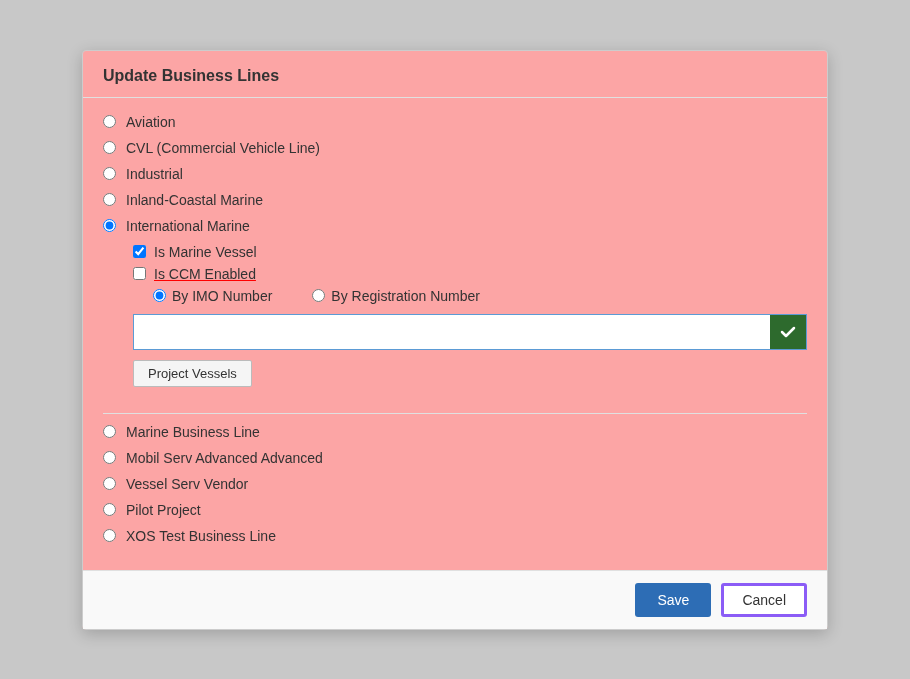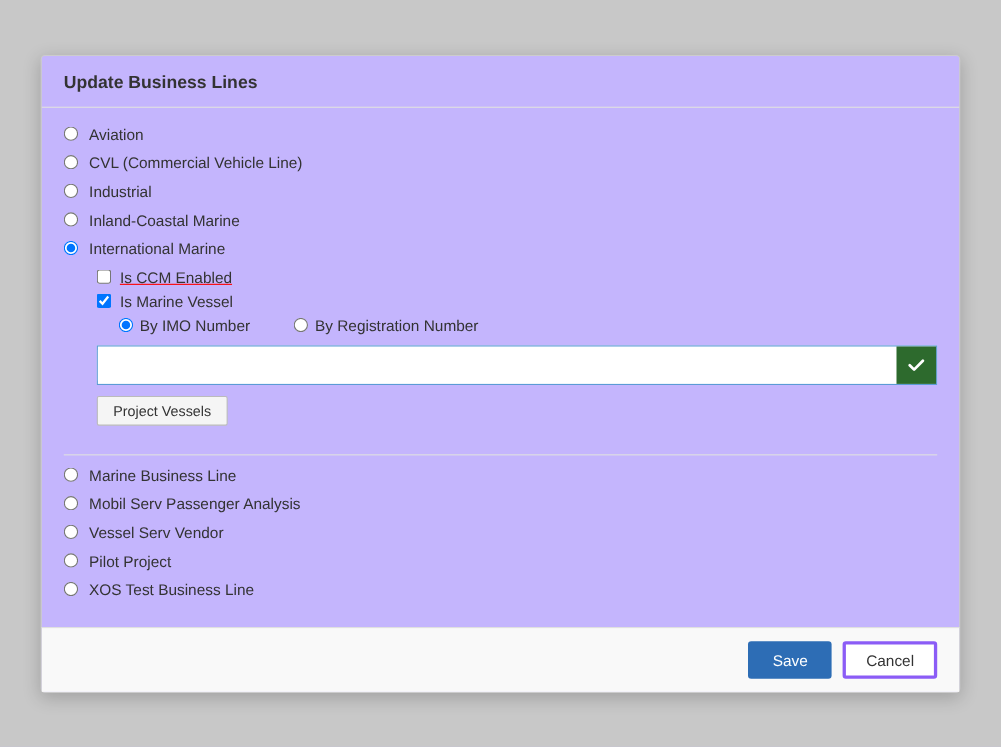--- a/index.html
+++ b/index.html
@@ -15,24 +15,24 @@
       min-height: 679px;
     }
     .modal-overlay {
       width: 910px;
       min-height: 679px;
       display: flex;
       align-items: center;
       justify-content: center;
     }
     .modal {
-      background: #c4b5fd;
+      background: #fca5a5;
       border: 1px solid #ccc;
       border-radius: 4px;
-      width: 836px;
+      width: 746px;
       box-shadow: 0 4px 16px rgba(0,0,0,0.2);
       display: flex;
       flex-direction: column;
     }
     .modal-header {
       padding: 16px 20px 12px 20px;
       border-bottom: 1px solid #e0e0e0;
     }
     .modal-title {
       font-size: 16px;
@@ -196,28 +196,28 @@
       </label>
 
       <label class="radio-item">
         <input type="radio" name="business-line" checked="" style="">
         <span class="radio-label">International Marine</span>
       </label>
 
       <div class="sub-section">
         
         <label class="checkbox-item">
+          <input type="checkbox" checked="" style="">
+          <span class="checkbox-label">Is Marine Vessel</span>
+        </label>
+
+        
+        <label class="checkbox-item">
           <input type="checkbox" style="">
           <span class="checkbox-label ccm-label">Is CCM Enabled</span>
-        </label>
-
-        
-        <label class="checkbox-item">
-          <input type="checkbox" checked="" style="">
-          <span class="checkbox-label">Is Marine Vessel</span>
         </label>
 
         
         <div class="radio-group-row">
           <label>
             <input type="radio" name="search-type" checked="" style="">
             <span>By IMO Number</span>
           </label>
           <label>
             <input type="radio" name="search-type" style="">
@@ -241,21 +241,21 @@
 
       <hr class="divider">
 
       <label class="radio-item">
         <input type="radio" name="business-line" style="">
         <span class="radio-label">Marine Business Line</span>
       </label>
 
       <label class="radio-item">
         <input type="radio" name="business-line" style="">
-        <span class="radio-label">Mobil Serv Passenger Analysis</span>
+        <span class="radio-label">Mobil Serv Advanced Advanced</span>
       </label>
 
       <label class="radio-item">
         <input type="radio" name="business-line" style="">
         <span class="radio-label">Vessel Serv Vendor</span>
       </label>
 
       <label class="radio-item">
         <input type="radio" name="business-line" style="">
         <span class="radio-label">Pilot Project</span>

